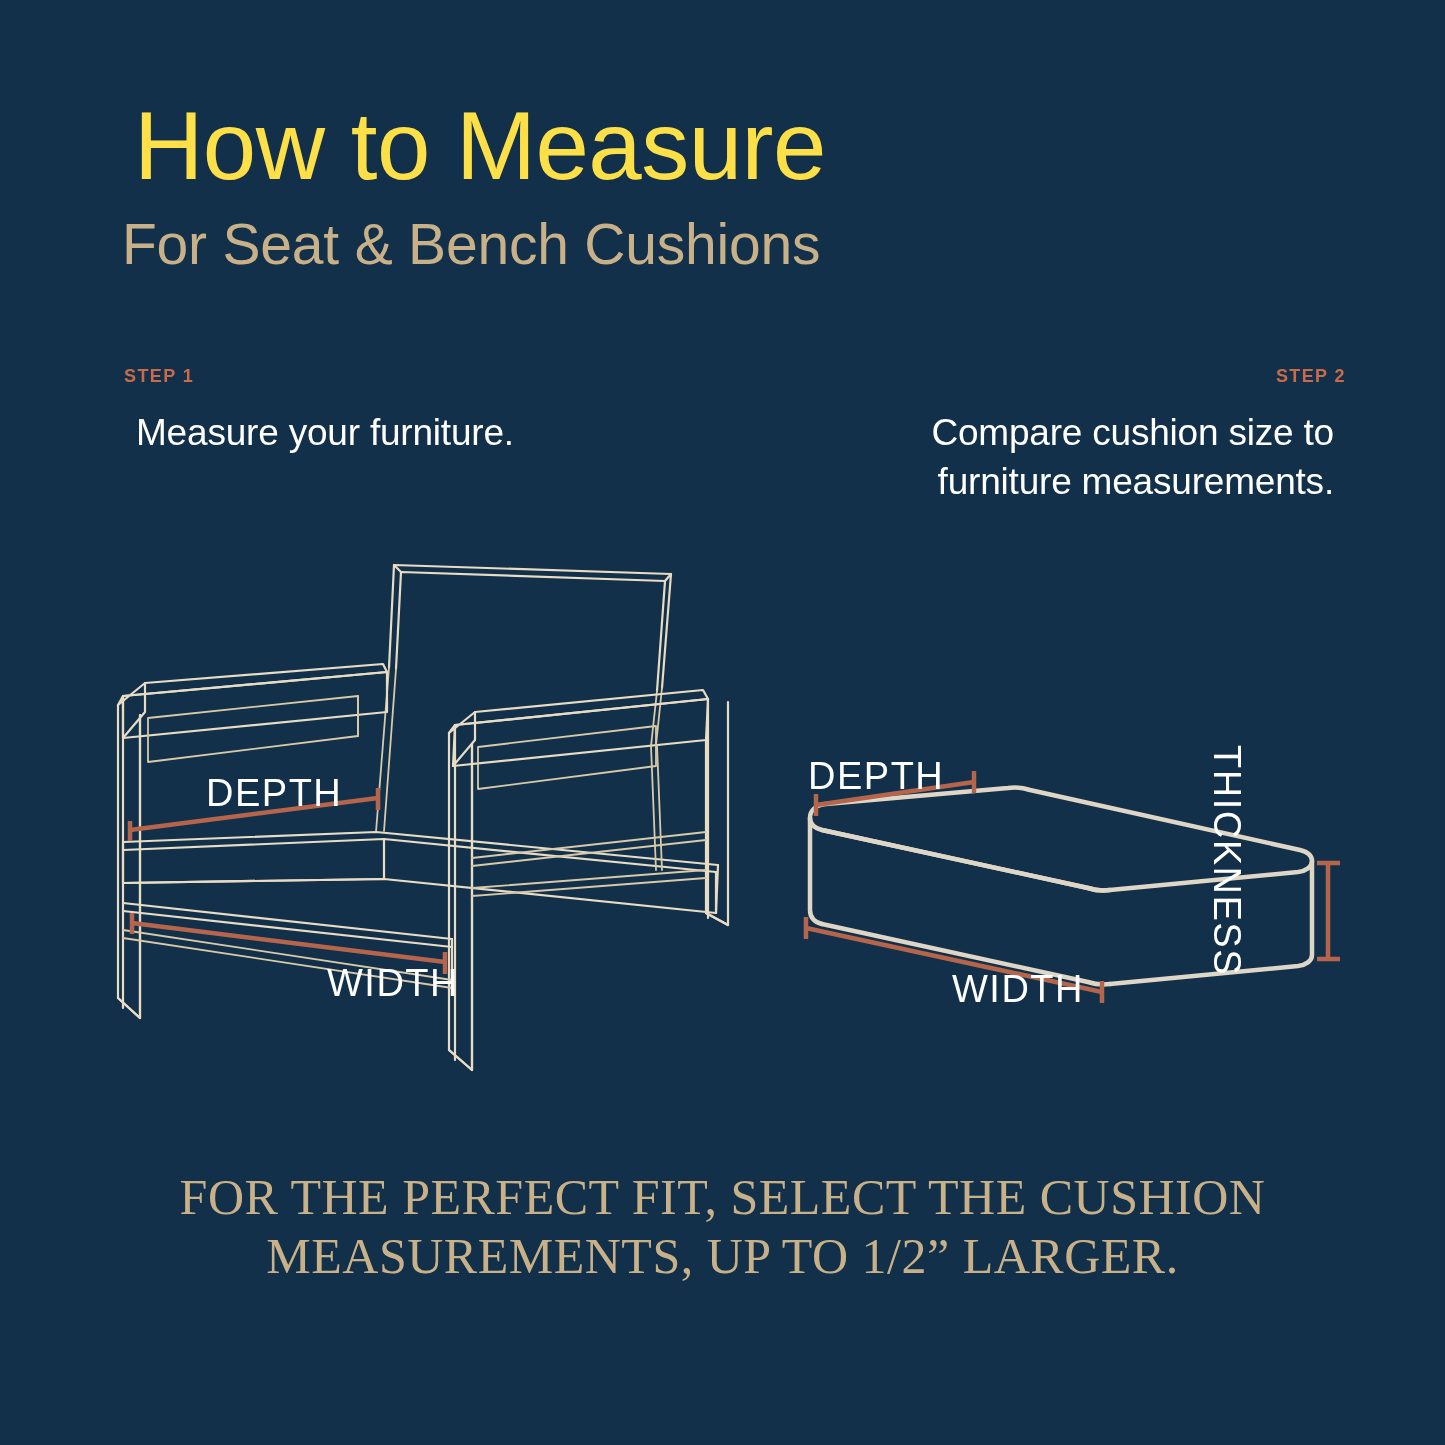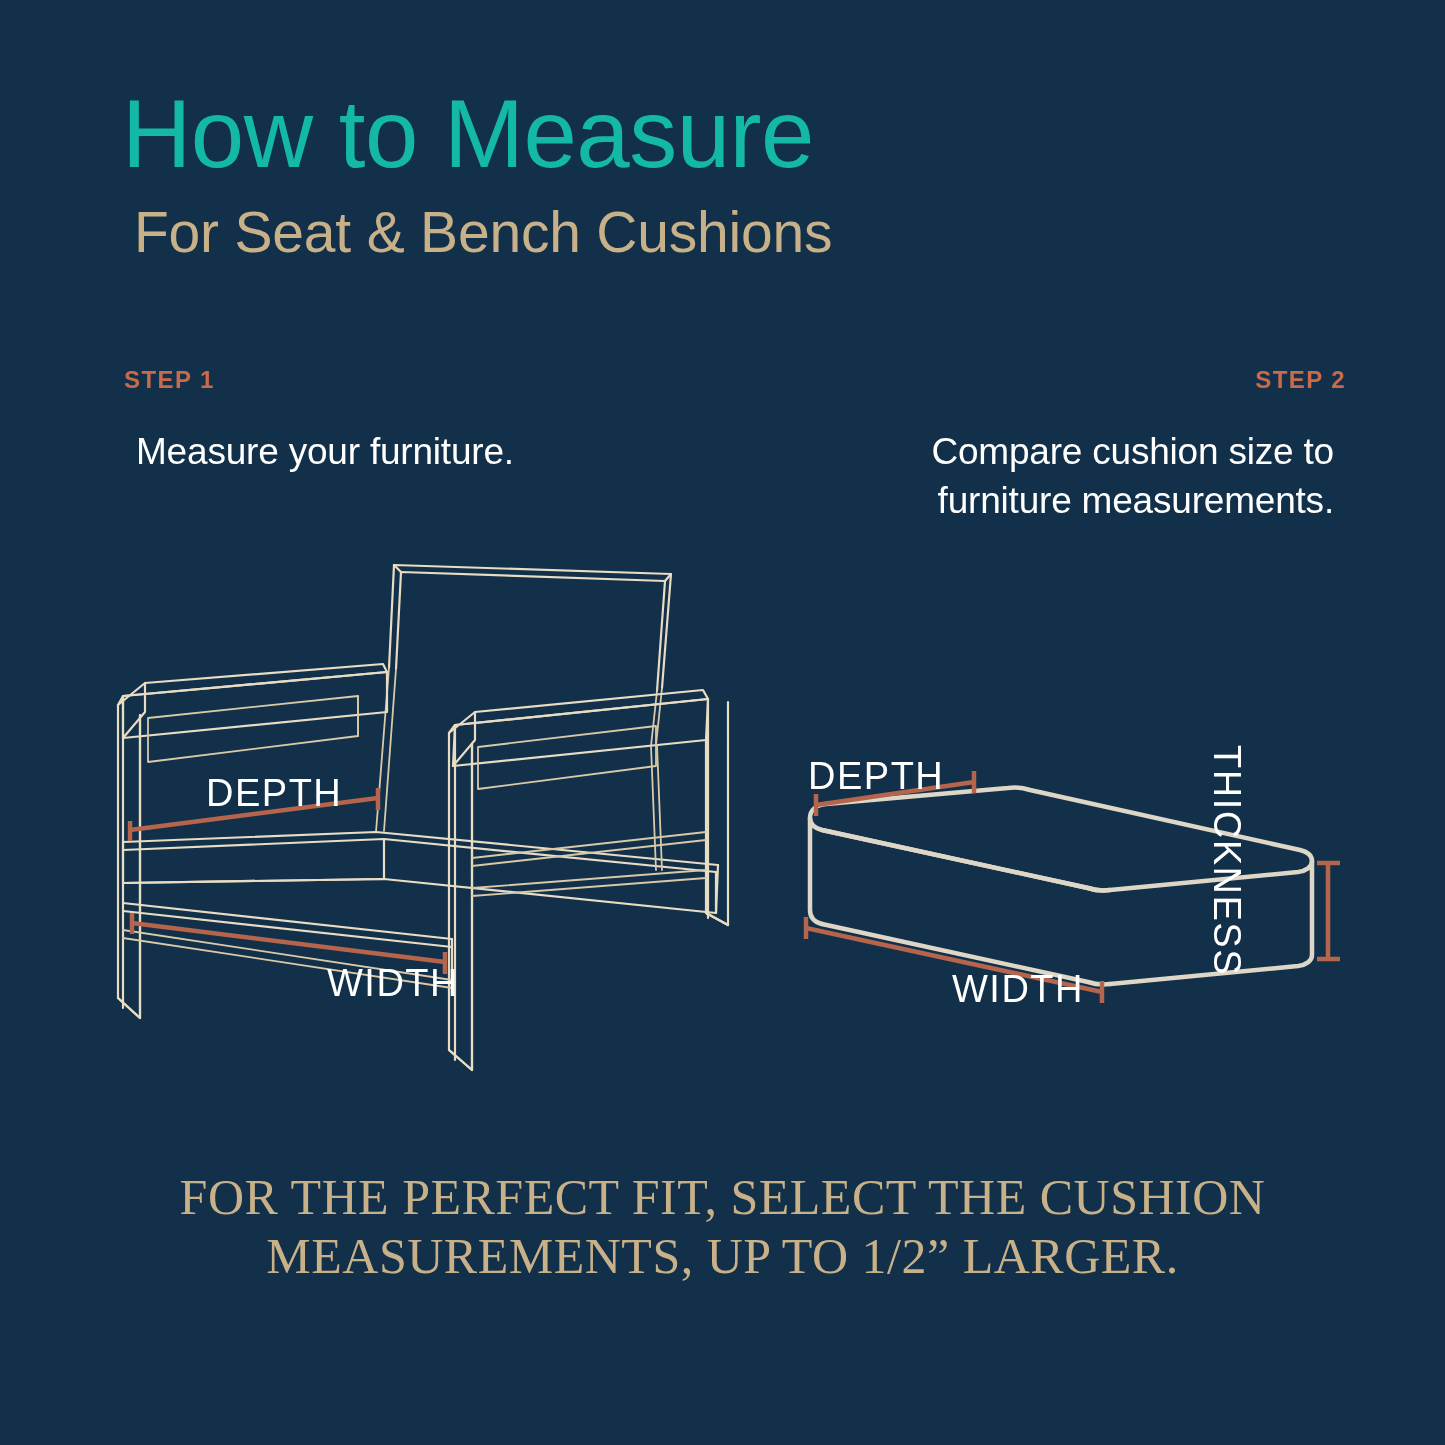--- a/index.html
+++ b/index.html
@@ -19,52 +19,52 @@
   }
 
   
   #header {
     position: absolute;
     left: 122px;
     top: 86px;
     width: 1100px;
   }
   #title {
-    color: #14b8a6;
+    color: #fde047;
     font-size: 96px;
     line-height: 1.0;
     font-weight: 400;
     letter-spacing: -0.5px;
-    margin: 0;
+    margin: 12px;
     white-space: nowrap;
   }
   #subtitle {
     color: #c8b189;
     font-size: 57px;
     line-height: 1.0;
     font-weight: 400;
-    margin: 22px 0 0 12px;
+    margin: 22px 0 0 0;
     letter-spacing: -0.2px;
     white-space: nowrap;
   }
 
   
   .step-block {
     position: absolute;
     top: 366px;
   }
   #step-1 { left: 124px; width: 560px; }
   #step-2 { left: 816px; width: 530px; text-align: right; }
 
   .step-kicker {
     color: #c96a4a;
-    font-size: 24px;
+    font-size: 18px;
     font-weight: bold;
     letter-spacing: 1.4px;
-    margin: 0 0 34px 0;
+    margin: 0 0 22px 0;
   }
   .step-text {
     color: #ffffff;
     font-size: 37px;
     line-height: 1.32;
     font-weight: 400;
     margin: 12px;
     letter-spacing: -0.2px;
   }
 

